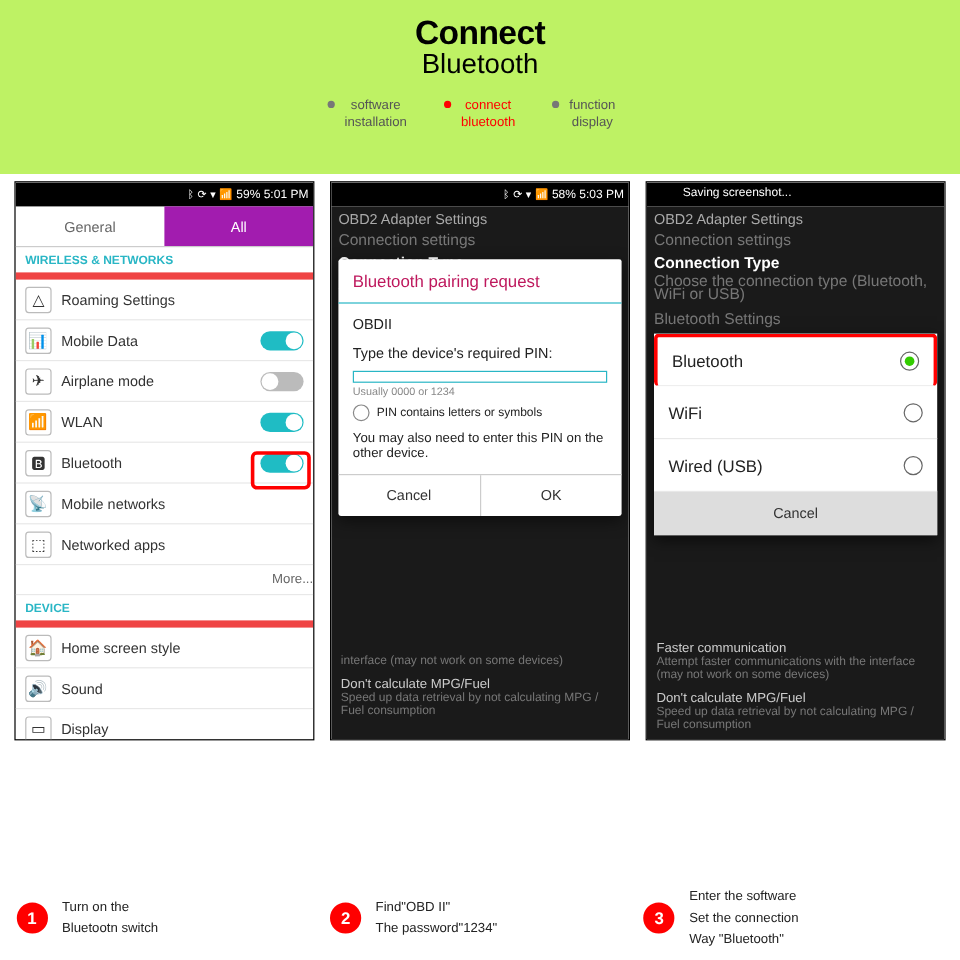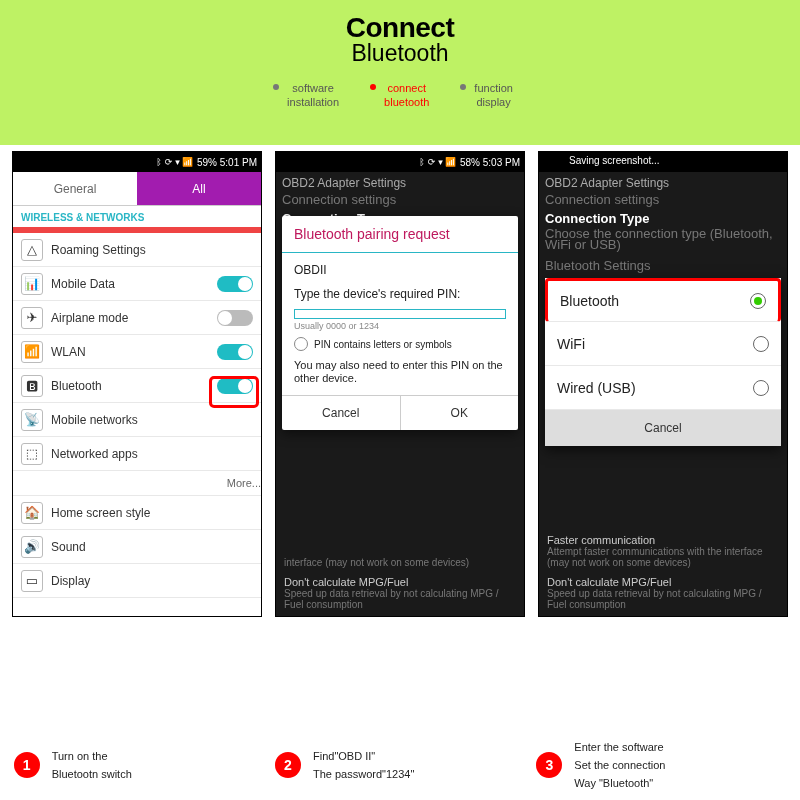--- a/index.html
+++ b/index.html
@@ -150,20 +150,21 @@
       </div>
     <div class="row">
         <span class="ric">📡</span>
         <span class="rlab">Mobile networks</span>
       </div>
     <div class="row">
         <span class="ric">⬚</span>
         <span class="rlab">Networked apps</span>
       </div>
     <div class="more">More...</div>
+    <div class="sect">DEVICE</div>
     <div class="row">
         <span class="ric">🏠</span>
         <span class="rlab">Home screen style</span>
       </div>
     <div class="row">
         <span class="ric">🔊</span>
         <span class="rlab">Sound</span>
       </div>
     <div class="row">
         <span class="ric">▭</span>
@@ -198,21 +199,21 @@
           <span class="cir"></span>
           <span>PIN contains letters or symbols</span>
         </div>
         <div class="mayalso">You may also need to enter this PIN on the other device.</div>
       </div>
       <div class="mbtns">
         <div>Cancel</div>
         <div>OK</div>
       </div>
     </div>
-    <div style="position:absolute;bottom:0;left:0;right:0" class="darkbelow">
+    <div style="position:absolute;bottom:12px;left:0;right:0" class="darkbelow">
       <div class="sm">interface (may not work on some devices)</div>
       <div class="t" style="margin-top:8px">Don't calculate MPG/Fuel</div>
       <div class="sm">Speed up data retrieval by not calculating MPG / Fuel consumption</div>
     </div>
   </div>
 
   <div class="phone">
     <div class="sb" style="justify-content:flex-start">
       <span class="saving">Saving screenshot...</span>
     </div>

